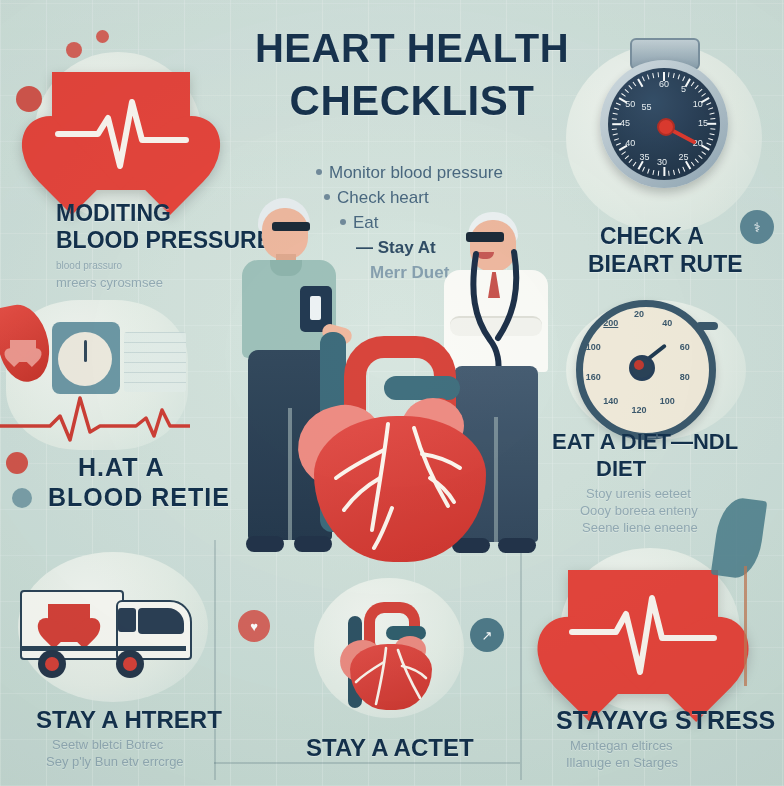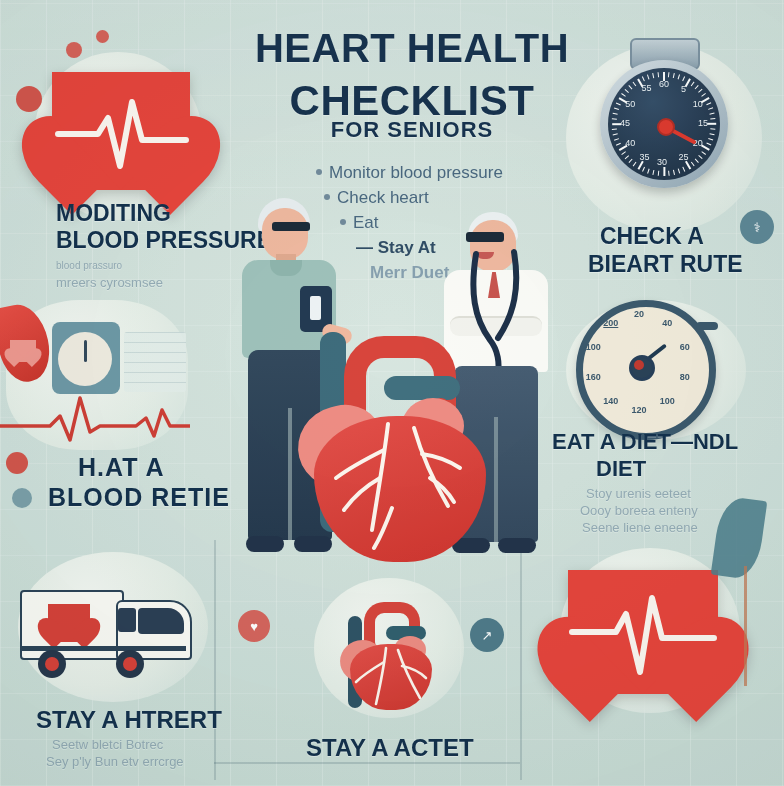--- a/index.html
+++ b/index.html
@@ -75,21 +75,20 @@
   <div class="soft-disc" style="left:18px;top:552px;width:190px;height:150px;"></div>
   <div class="soft-disc" style="left:314px;top:578px;width:150px;height:140px;"></div>
   <div class="soft-disc" style="left:560px;top:548px;width:180px;height:165px;"></div>
 
   <div style="position:absolute;left:214px;top:540px;width:2px;height:240px;background:rgba(40,70,90,.18);"></div>
   <div style="position:absolute;left:520px;top:540px;width:2px;height:240px;background:rgba(40,70,90,.18);"></div>
   <div style="position:absolute;left:214px;top:762px;width:306px;height:2px;background:rgba(40,70,90,.18);"></div>
 
   <div class="ttl" id="t1">HEART HEALTH</div>
   <div class="ttl" id="t2">CHECKLIST</div>
-  <div class="ttl" id="t3">FOR SENIORS</div>
 
   <div id="bullets">
     <div class="b1"><span class="dot"></span><span>Monitor blood pressure</span></div>
     <div class="b2"><span class="dot"></span><span>Check heart</span></div>
     <div class="b3"><span class="dot"></span><span>Eat</span></div>
     <div class="b4">— Stay At</div>
     <div class="b5">Merr Duet</div>
   </div>
 
   <div style="position:absolute;left:52px;top:62px;width:138px;height:130px;">
@@ -181,21 +180,21 @@
         <span style="position: absolute; left: 68.5px; top: 16.225px; width: 14px; text-align: center;">5</span>
         <span style="position: absolute; left: 82.775px; top: 30.5px; width: 14px; text-align: center;">10</span>
         <span style="position: absolute; left: 88px; top: 50px; width: 14px; text-align: center;">15</span>
         <span style="position: absolute; left: 82.775px; top: 69.5px; width: 14px; text-align: center;">20</span>
         <span style="position: absolute; left: 68.5px; top: 83.775px; width: 14px; text-align: center;">25</span>
         <span style="position: absolute; left: 49px; top: 89px; width: 14px; ">30</span>
         <span style="position: absolute; left: 29.5px; top: 83.775px; width: 14px; text-align: center;">35</span>
         <span style="position: absolute; left: 15.225px; top: 69.5px; width: 14px; text-align: center;">40</span>
         <span style="position: absolute; left: 10px; top: 50px; width: 14px; text-align: center;">45</span>
         <span style="position: absolute; left: 15.225px; top: 30.5px; width: 14px; text-align: center;">50</span>
-        <span style="position: absolute; left: 29.5px; top: 15px; width: 14px; text-align: right;">55</span>
+        <span style="position: absolute; left: 29.5px; top: 34px; width: 14px; text-align: right;">55</span>
         <span style="position: absolute; left: 49px; top: 11px; width: 14px; text-align: center;">60</span>
       </div>
     <div class="needle" style="left:68px;top:52px;width:4px;height:36px;transform:rotate(118deg);"></div>
     <div class="hub" style="left:63px;top:80px;width:14px;height:14px;background:#e03a2f;border:2px solid #b72f26;"></div>
   </div>
   <div class="badge" style="left:740px;top:210px;width:34px;height:34px;background:#5e8896;">⚕</div>
 
   <div class="lbl" style="left:600px;top:222px;font-size:23px;line-height:28px;">
     <span class="l1">CHECK A</span>
     <span class="l2" style="margin-left:-12px;">BIEART RUTE</span>
@@ -350,15 +349,20 @@
     <div class="heart" style="left:0;top:6px;width:150px;height:124px;background:#e8453c;filter:drop-shadow(0 4px 6px rgba(0,0,0,.18));">
       <span style="background:#e8453c;top:38%;height:62%;clip-path:polygon(0 0,100% 0,50% 100%);"></span>
     </div>
     <svg width="150" height="136" style="position:absolute;left:0;top:0;">
       <path d="M4 68 H48 L58 50 L72 108 L84 34 L94 74 L108 74 H146" fill="none" stroke="#fdf7f1" stroke-width="6" stroke-linejoin="round" stroke-linecap="round"></path>
     </svg>
   </div>
   <div style="position:absolute;left:716px;top:498px;width:46px;height:80px;background:#4d7f8c;border-radius:50% 6% 50% 6%;transform:rotate(8deg);opacity:.88;"></div>
   <div style="position:absolute;left:744px;top:566px;width:3px;height:120px;background:#c37b57;opacity:.75;"></div>
 
+  <div class="lbl" style="left:556px;top:706px;font-size:25px;line-height:29px;">
+    <span class="l1">STAYAYG STRESS</span>
+    <span class="sub" style="font-size:13px;line-height:17px;padding-left:14px;margin-top:2px;">Mentegan eltirces</span>
+    <span class="sub" style="font-size:13px;line-height:17px;padding-left:10px;">Illanuge en Starges</span>
+  </div>
 
   <div id="vignette"></div>
 </div>
 
 </body></html>

